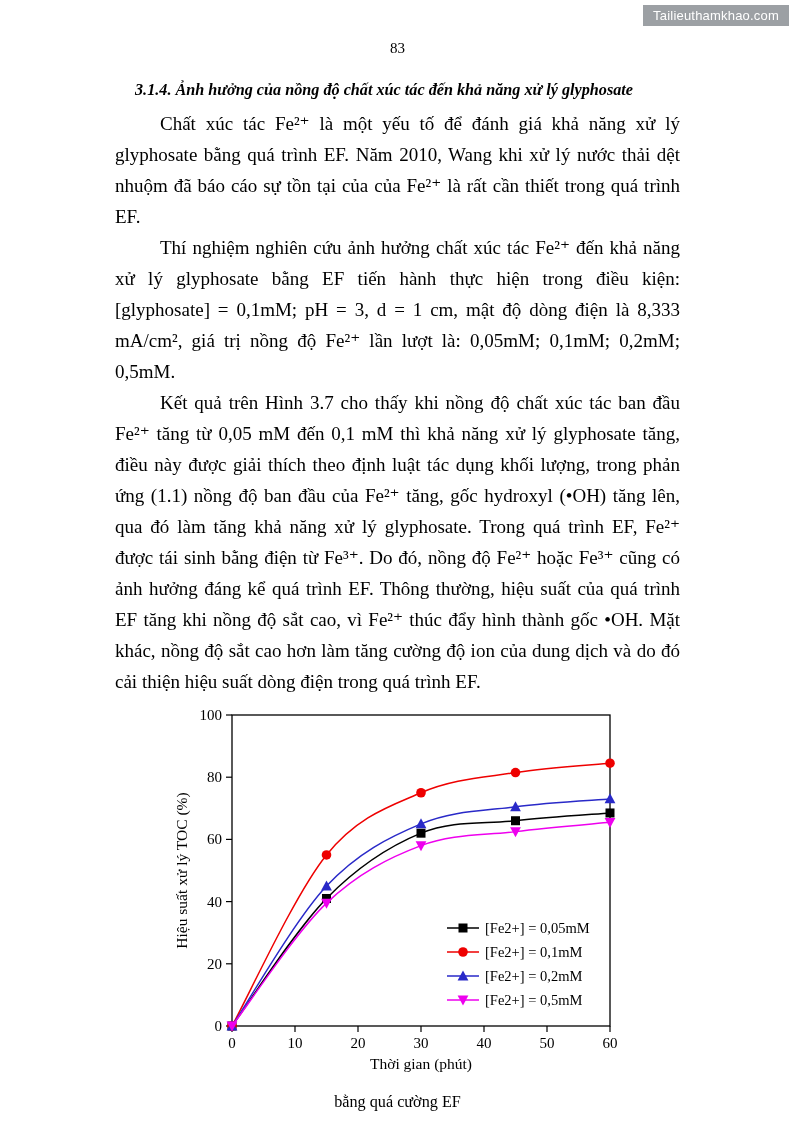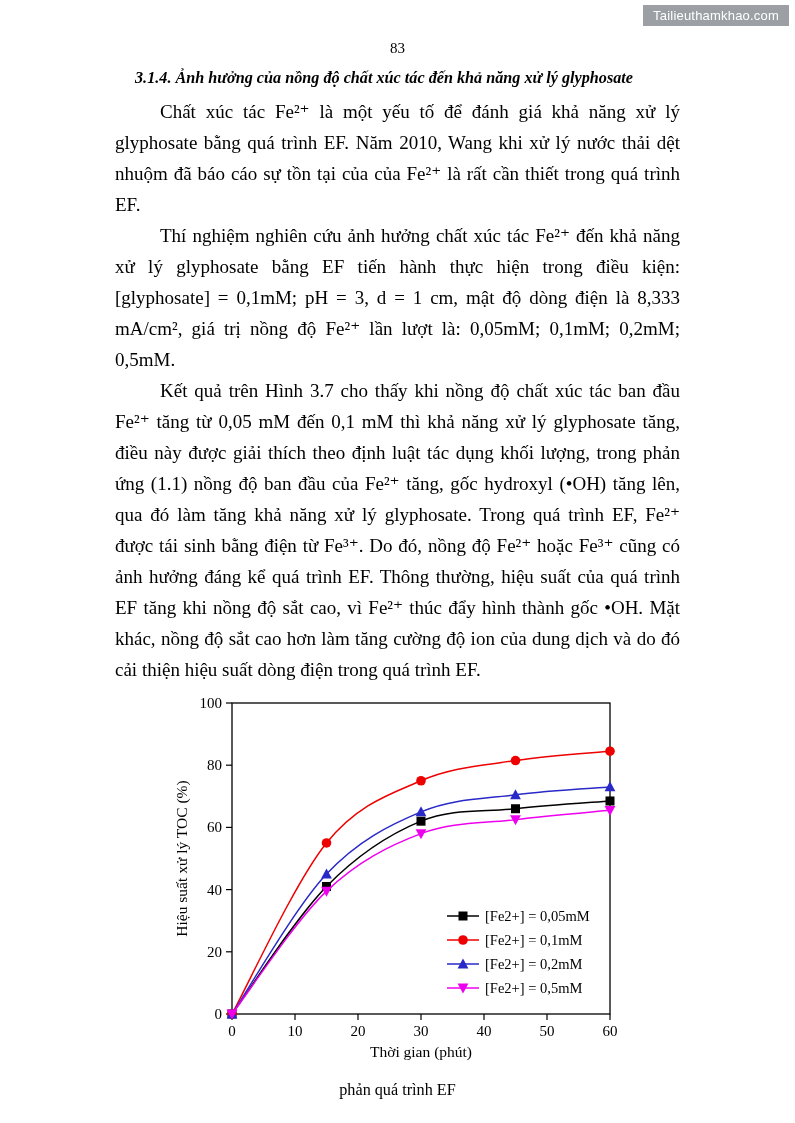--- a/index.html
+++ b/index.html
@@ -25,21 +25,21 @@
     padding: 3px 10px;
     letter-spacing: 0.2px;
   }
   .content { padding: 38px 115px 0 115px; }
   .page-number {
     text-align: center;
     font-size: 15px;
     line-height: 20px;
   }
   .section-heading {
-    margin: 8px 0 6px 20px;
+    margin: 20px 0 6px 20px;
     font-size: 16.2px;
     font-weight: bold;
     font-style: italic;
     line-height: 24px;
   }
   p.body {
     font-size: 19px;
     line-height: 31px;
     text-align: justify;
     text-indent: 45px;
@@ -161,17 +161,17 @@
             <g>
               <line x1="275" y1="295" x2="307" y2="295" stroke="#ee00ee" stroke-width="1.5"></line>
               <path d="M 291 300.6 L 296.4 290.6 L 285.6 290.6 Z" fill="#ee00ee"></path>
               <text x="313" y="300" class="legend-text">[Fe2+] = 0,5mM</text>
             </g>
           </g>
         </svg>
     </div>
 
     <div class="caption">
-      <div>phản quá trình EF</div>
+      <div>bằng quá cường EF</div>
     </div>
 
   </div>
 </div>
 
 </body></html>

